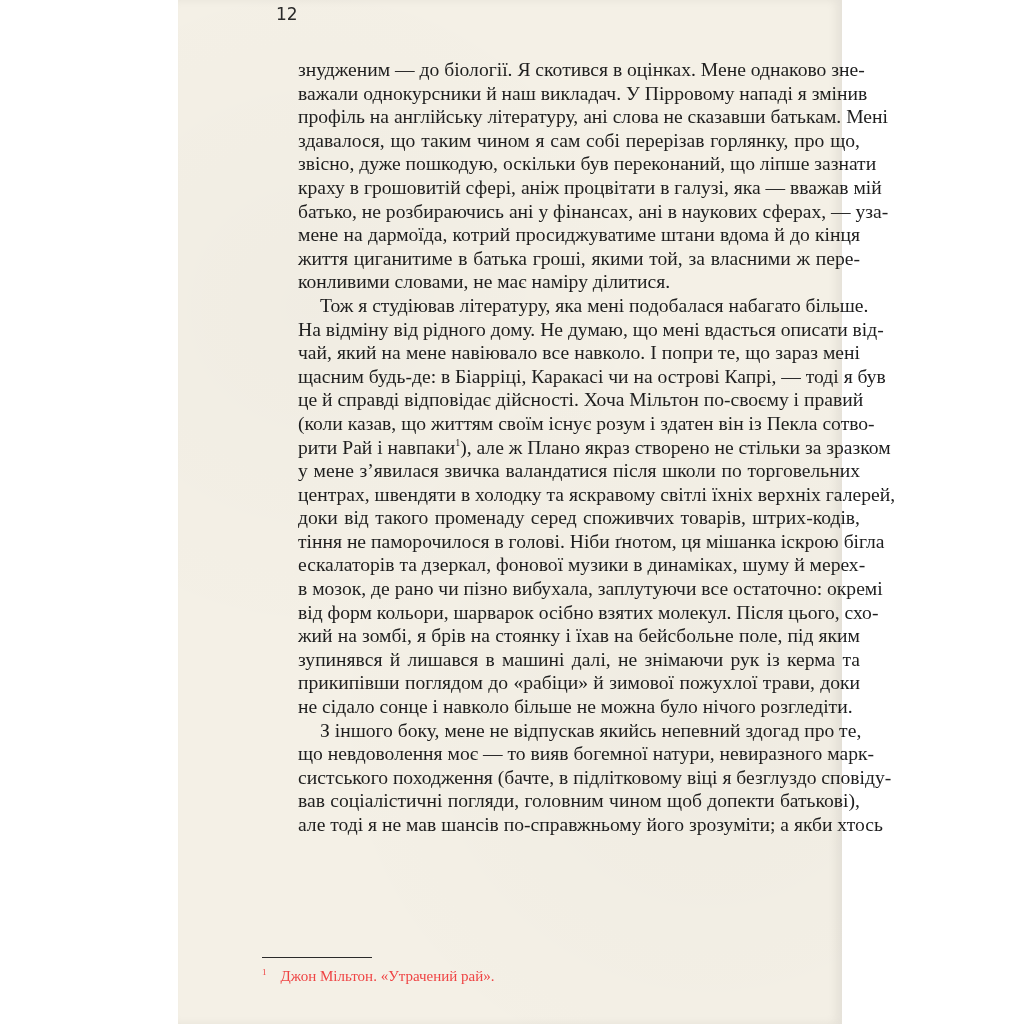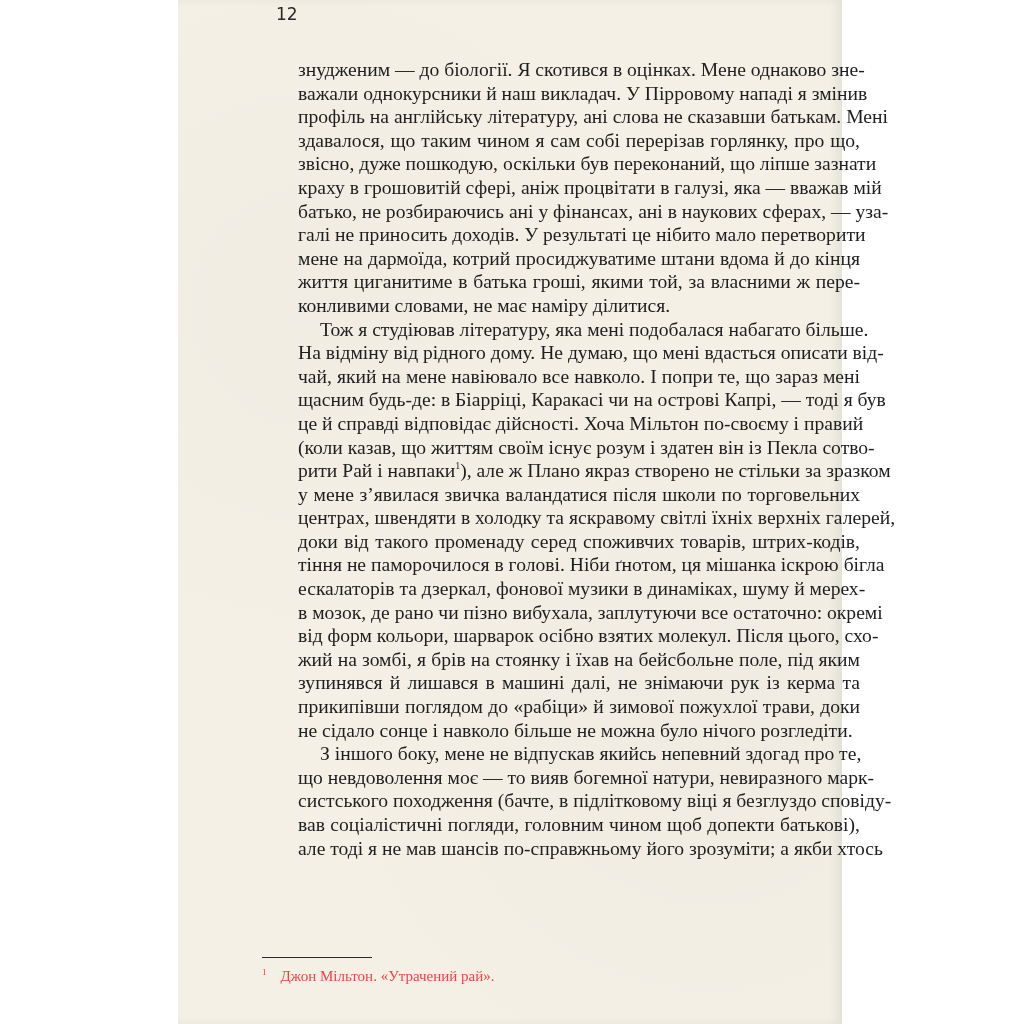--- a/index.html
+++ b/index.html
@@ -49,21 +49,20 @@
 <div class="page-number">12</div>
 
 <div class="body-text">
   <span class="line">знудженим — до біології. Я скотився в оцінках. Мене однаково зне-</span>
   <span class="line">важали однокурсники й наш викладач. У Пірровому нападі я змінив</span>
   <span class="line">профіль на англійську літературу, ані слова не сказавши батькам. Мені</span>
   <span class="line">здавалося, що таким чином я сам собі перерізав горлянку, про що,</span>
   <span class="line">звісно, дуже пошкодую, оскільки був переконаний, що ліпше зазнати</span>
   <span class="line">краху в грошовитій сфері, аніж процвітати в галузі, яка — вважав мій</span>
   <span class="line">батько, не розбираючись ані у фінансах, ані в наукових сферах, — уза-</span>
-  <span class="line">галі не приносить доходів. У результаті це нібито мало перетворити</span>
   <span class="line">мене на дармоїда, котрий просиджуватиме штани вдома й до кінця</span>
   <span class="line">життя циганитиме в батька гроші, якими той, за власними ж пере-</span>
   <span class="line last">конливими словами, не має наміру ділитися.</span>
   <span class="line indent">Тож я студіював літературу, яка мені подобалася набагато більше.</span>
   <span class="line">На відміну від рідного дому. Не думаю, що мені вдасться описати від-</span>
   <span class="line">чай, який на мене навіювало все навколо. І попри те, що зараз мені</span>
   <span class="line">щасним будь-де: в Біарріці, Каракасі чи на острові Капрі, — тоді я був</span>
   <span class="line">це й справді відповідає дійсності. Хоча Мільтон по-своєму і правий</span>
   <span class="line">(коли казав, що життям своїм існує розум і здатен він із Пекла сотво-</span>
   <span class="line"><span>рити Рай і навпаки</span><sup>1</sup><span>), але ж Плано якраз створено не стільки за зразком</span></span>

